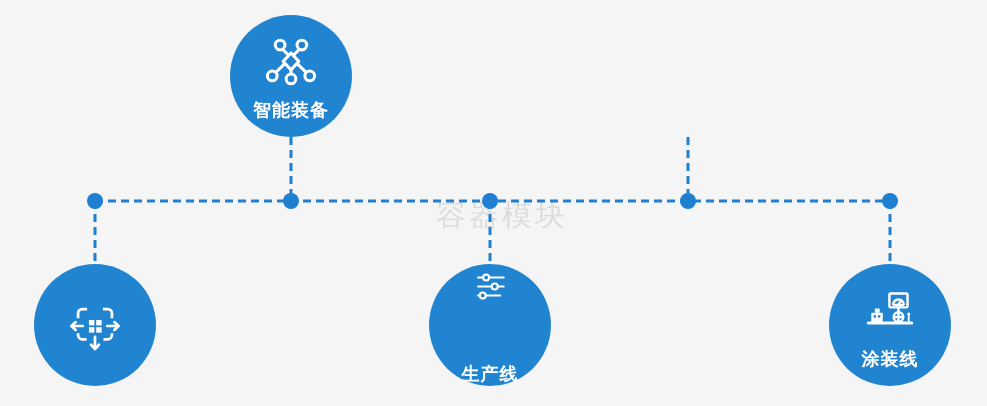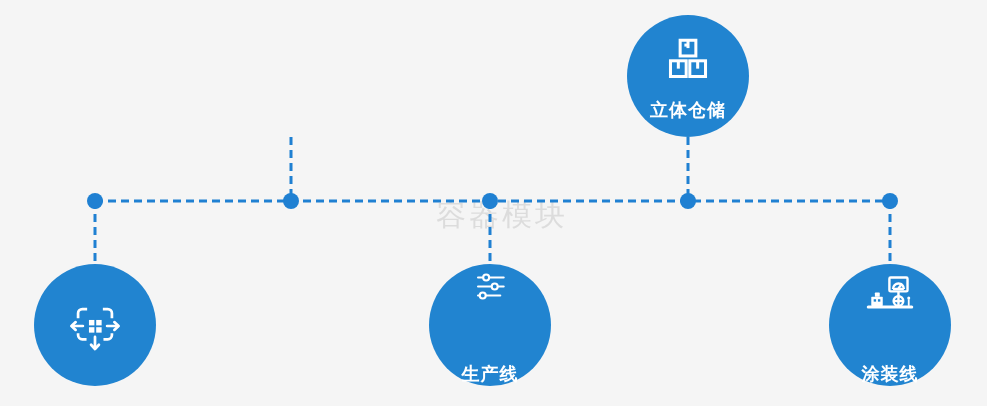--- a/index.html
+++ b/index.html
@@ -68,21 +68,21 @@
     font-size: 18px;
     font-weight: bold;
     letter-spacing: 1px;
     margin-top: 7px;
     white-space: nowrap;
   }
   .node-smart    { left: 230px; top: 15px; }
   .node-storage  { left: 627px; top: 15px; }
   .node-logis    { left: 34px;  top: 264px; }
   .node-prod     { left: 429px; top: 264px; gap: 48px; }
-  .node-paint    { left: 829px; top: 264px; justify-content: space-between; }
+  .node-paint    { left: 829px; top: 264px; }
 </style>
 </head>
 <body>
 
 <div class="stage">
 
   <div class="watermark">容器模块</div>
 
   <svg class="connectors" viewBox="0 0 987 406">
     <line class="dash" x1="95" y1="201" x2="890" y2="201"></line>
@@ -91,35 +91,39 @@
     <line class="dash" x1="95" y1="201" x2="95" y2="263"></line>
     <line class="dash" x1="490" y1="201" x2="490" y2="263"></line>
     <line class="dash" x1="890" y1="201" x2="890" y2="263"></line>
     <circle class="dot" cx="95" cy="201" r="8"></circle>
     <circle class="dot" cx="291" cy="201" r="8"></circle>
     <circle class="dot" cx="490" cy="201" r="8"></circle>
     <circle class="dot" cx="688" cy="201" r="8"></circle>
     <circle class="dot" cx="890" cy="201" r="8"></circle>
   </svg>
 
-
-  <div class="node node-storage">
+  <div class="node node-smart">
     <svg class="icon" viewBox="0 0 96 96">
-      <g fill="none" stroke="#fff" stroke-width="5">
-        <rect x="35" y="12" width="26" height="26"></rect>
-        <line x1="48" y1="12" x2="48" y2="25"></line>
-        <line x1="42" y1="20" x2="48" y2="20"></line>
-        <rect x="19" y="46" width="26" height="26"></rect>
-        <line x1="32" y1="46" x2="32" y2="59"></line>
-        <rect x="51" y="46" width="26" height="26"></rect>
-        <line x1="64" y1="46" x2="64" y2="59"></line>
+      <g fill="none" stroke="#fff" stroke-width="5" stroke-linecap="round">
+        <line x1="32" y1="25" x2="76" y2="68"></line>
+        <line x1="64" y1="25" x2="20" y2="68"></line>
+        <line x1="48" y1="58" x2="48" y2="70"></line>
+      </g>
+      <path d="M48 33 L61 47 L48 61 L35 47 Z" style="fill: var(--circle, #2184d0)" stroke="#fff" stroke-width="5" stroke-linejoin="round"></path>
+      <g style="fill: var(--circle, #2184d0)" stroke="#fff" stroke-width="5">
+        <circle cx="30" cy="20" r="8"></circle>
+        <circle cx="66" cy="20" r="8"></circle>
+        <circle cx="17" cy="71" r="8"></circle>
+        <circle cx="48" cy="76" r="8"></circle>
+        <circle cx="79" cy="71" r="8"></circle>
       </g>
     </svg>
-    <div class="label">立体仓储</div>
+    <div class="label">智能装备</div>
   </div>
+
 
   <div class="node node-logis">
     <svg class="icon" viewBox="0 0 96 96">
       <g fill="#fff">
         <rect x="38" y="38" width="9" height="9"></rect>
         <rect x="50" y="38" width="9" height="9"></rect>
         <rect x="38" y="50" width="9" height="9"></rect>
         <rect x="50" y="50" width="9" height="9"></rect>
       </g>
       <g fill="none" stroke="#fff" stroke-width="4.5">

